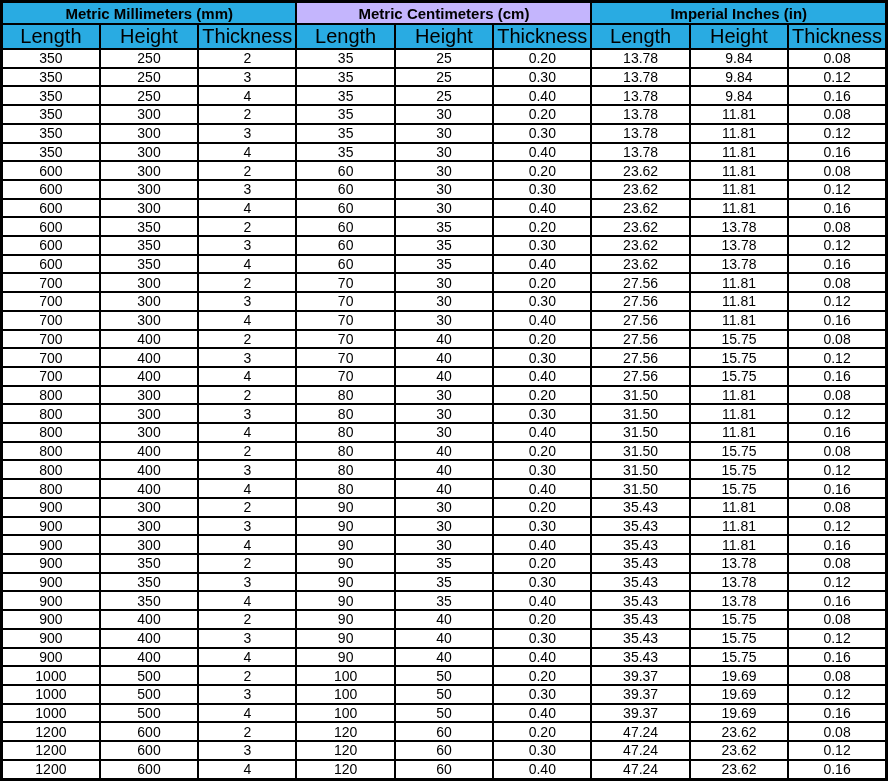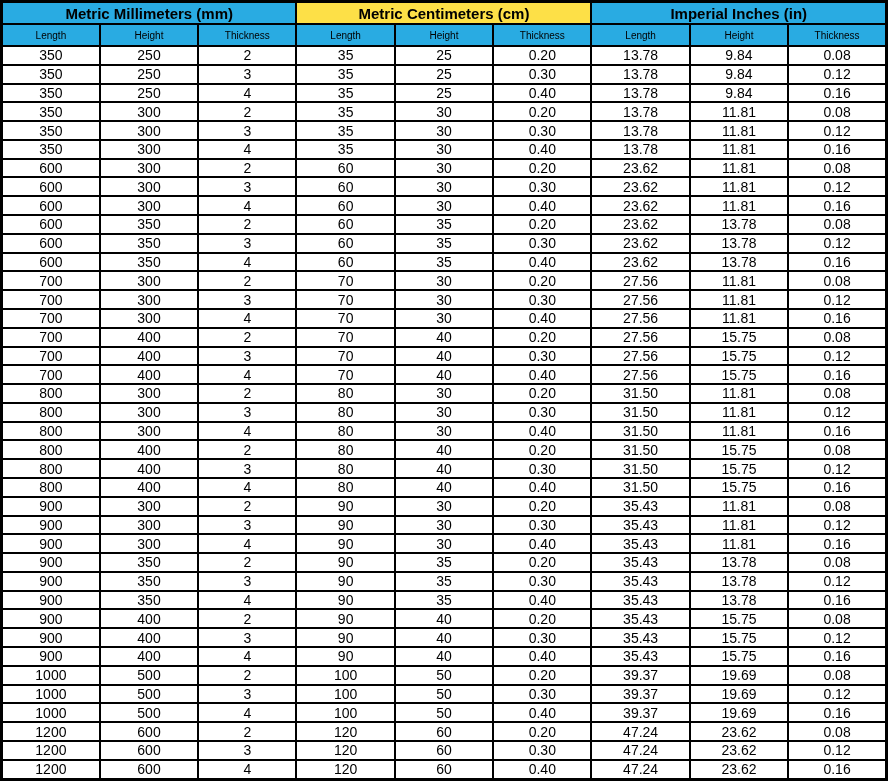--- a/index.html
+++ b/index.html
@@ -31,21 +31,21 @@
   table.size-table { border: 3px solid #000000; }
   tr.group-header th {
     background: #29ABE2;
     font-weight: bold;
     font-size: 15px;
     height: 20px;
   }
   tr.col-header th {
     background: #29ABE2;
     font-weight: normal;
-    font-size: 10px;
+    font-size: 20px;
     height: 20px;
   }
   tbody td {
     font-size: 14px;
     font-weight: normal;
     line-height: 1;
   }
 </style>
 </head>
 <body>
@@ -58,21 +58,21 @@
       <col>
       <col>
       <col>
       <col>
       <col>
       <col>
   </colgroup>
   <thead>
     <tr class="group-header">
       <th colspan="3" style="background: rgb(41, 171, 226);">Metric Millimeters (mm)</th>
-      <th colspan="3" style="background: #fde047; margin-top: 31px;">Metric Centimeters (cm)</th>
+      <th colspan="3" style="background: #c4b5fd; margin-top: 31px;">Metric Centimeters (cm)</th>
       <th colspan="3" style="background: rgb(41, 171, 226); text-align: center;">Imperial Inches (in)</th>
     </tr>
     <tr class="col-header">
       <th style="background: rgb(41, 171, 226);">Length</th>
       <th style="background: rgb(41, 171, 226);">Height</th>
       <th style="background: rgb(41, 171, 226);">Thickness</th>
       <th style="background: rgb(41, 171, 226);">Length</th>
       <th style="background: rgb(41, 171, 226);">Height</th>
       <th style="background: rgb(41, 171, 226);">Thickness</th>
       <th style="background: rgb(41, 171, 226);">Length</th>

